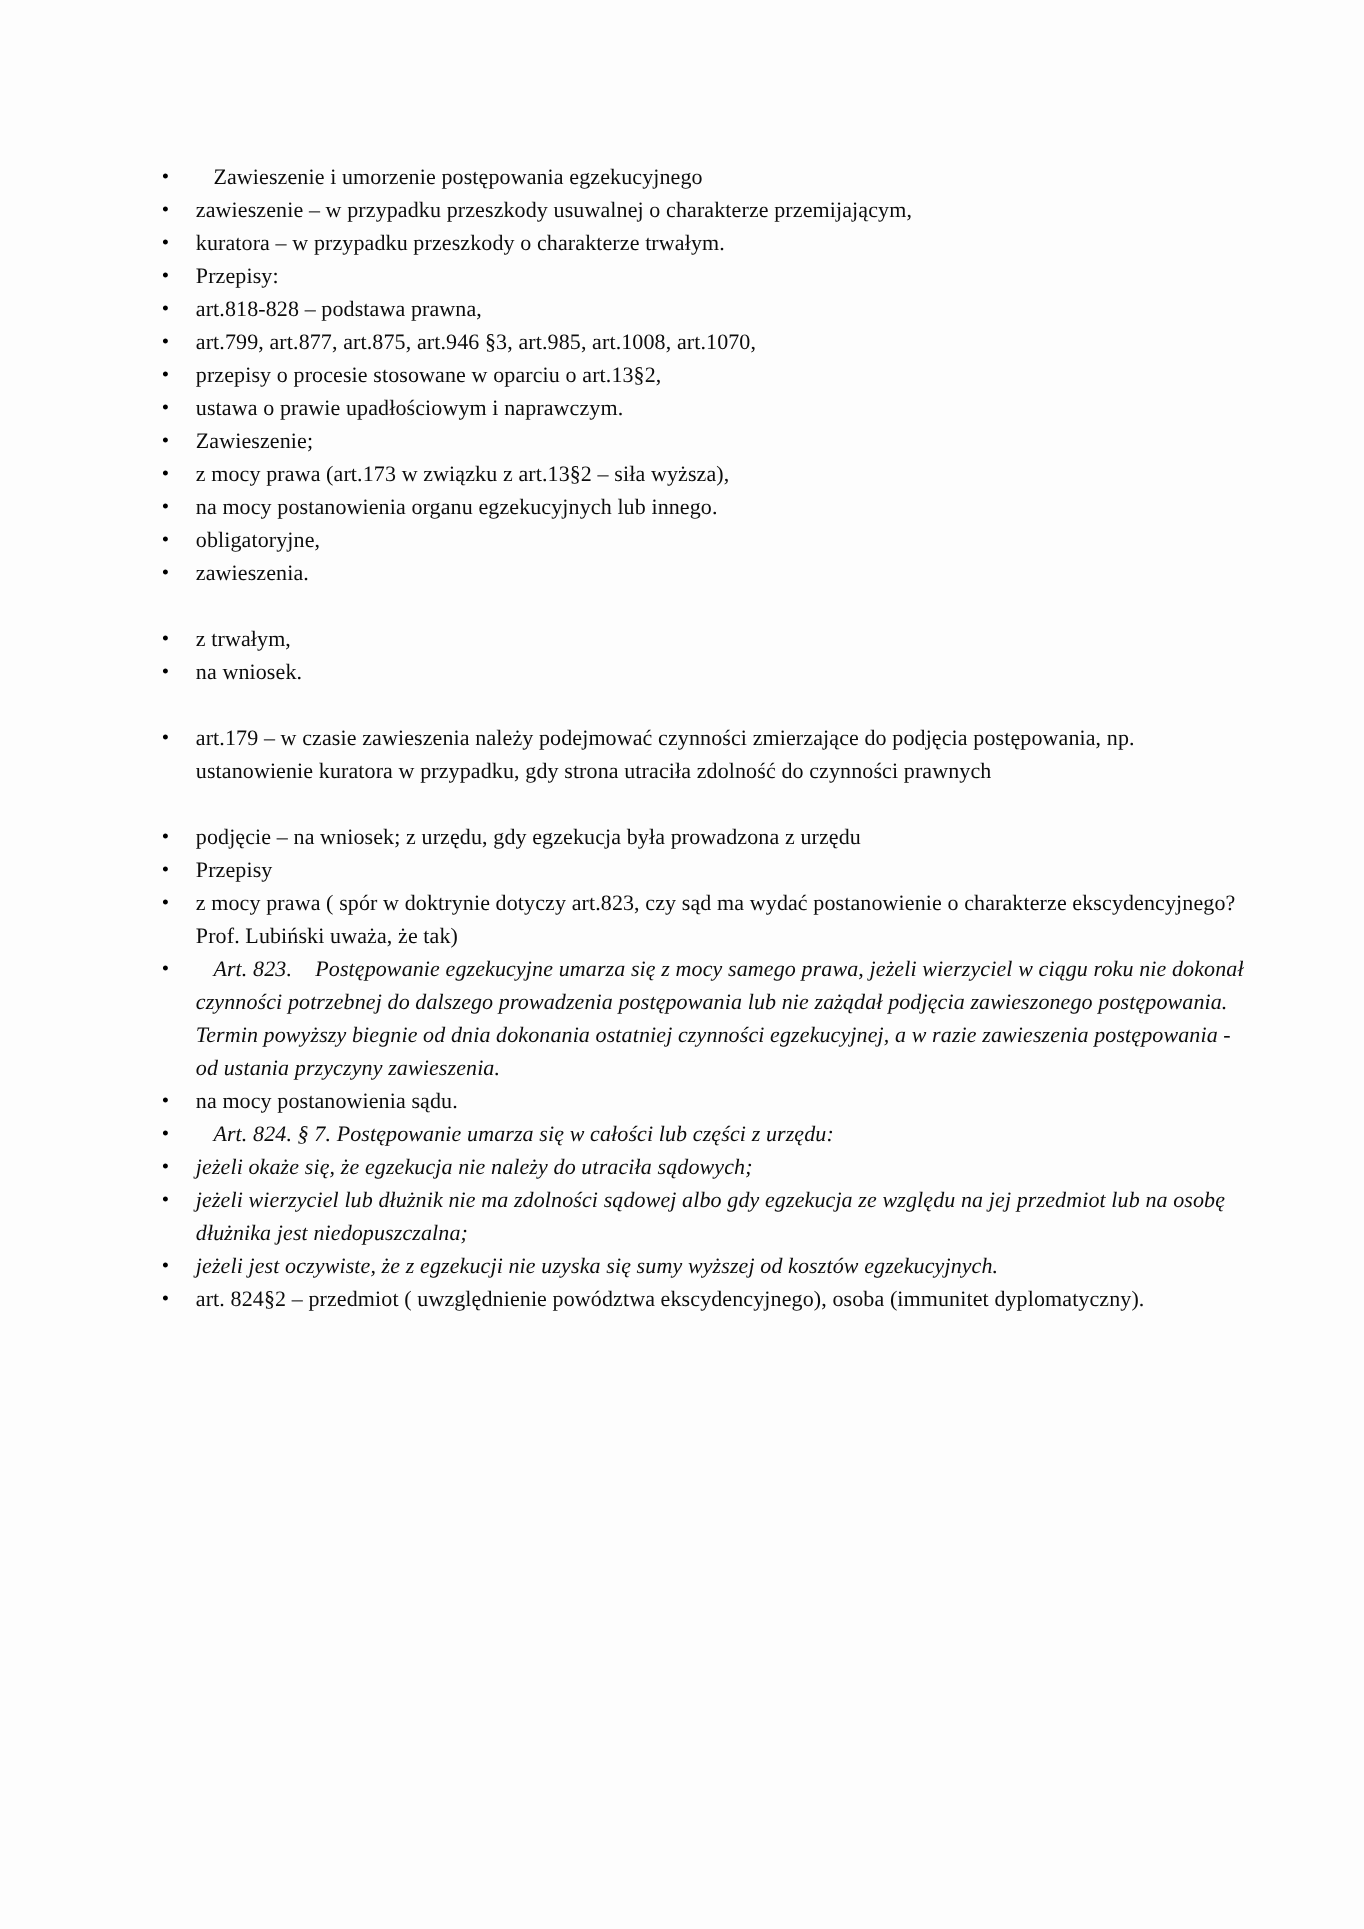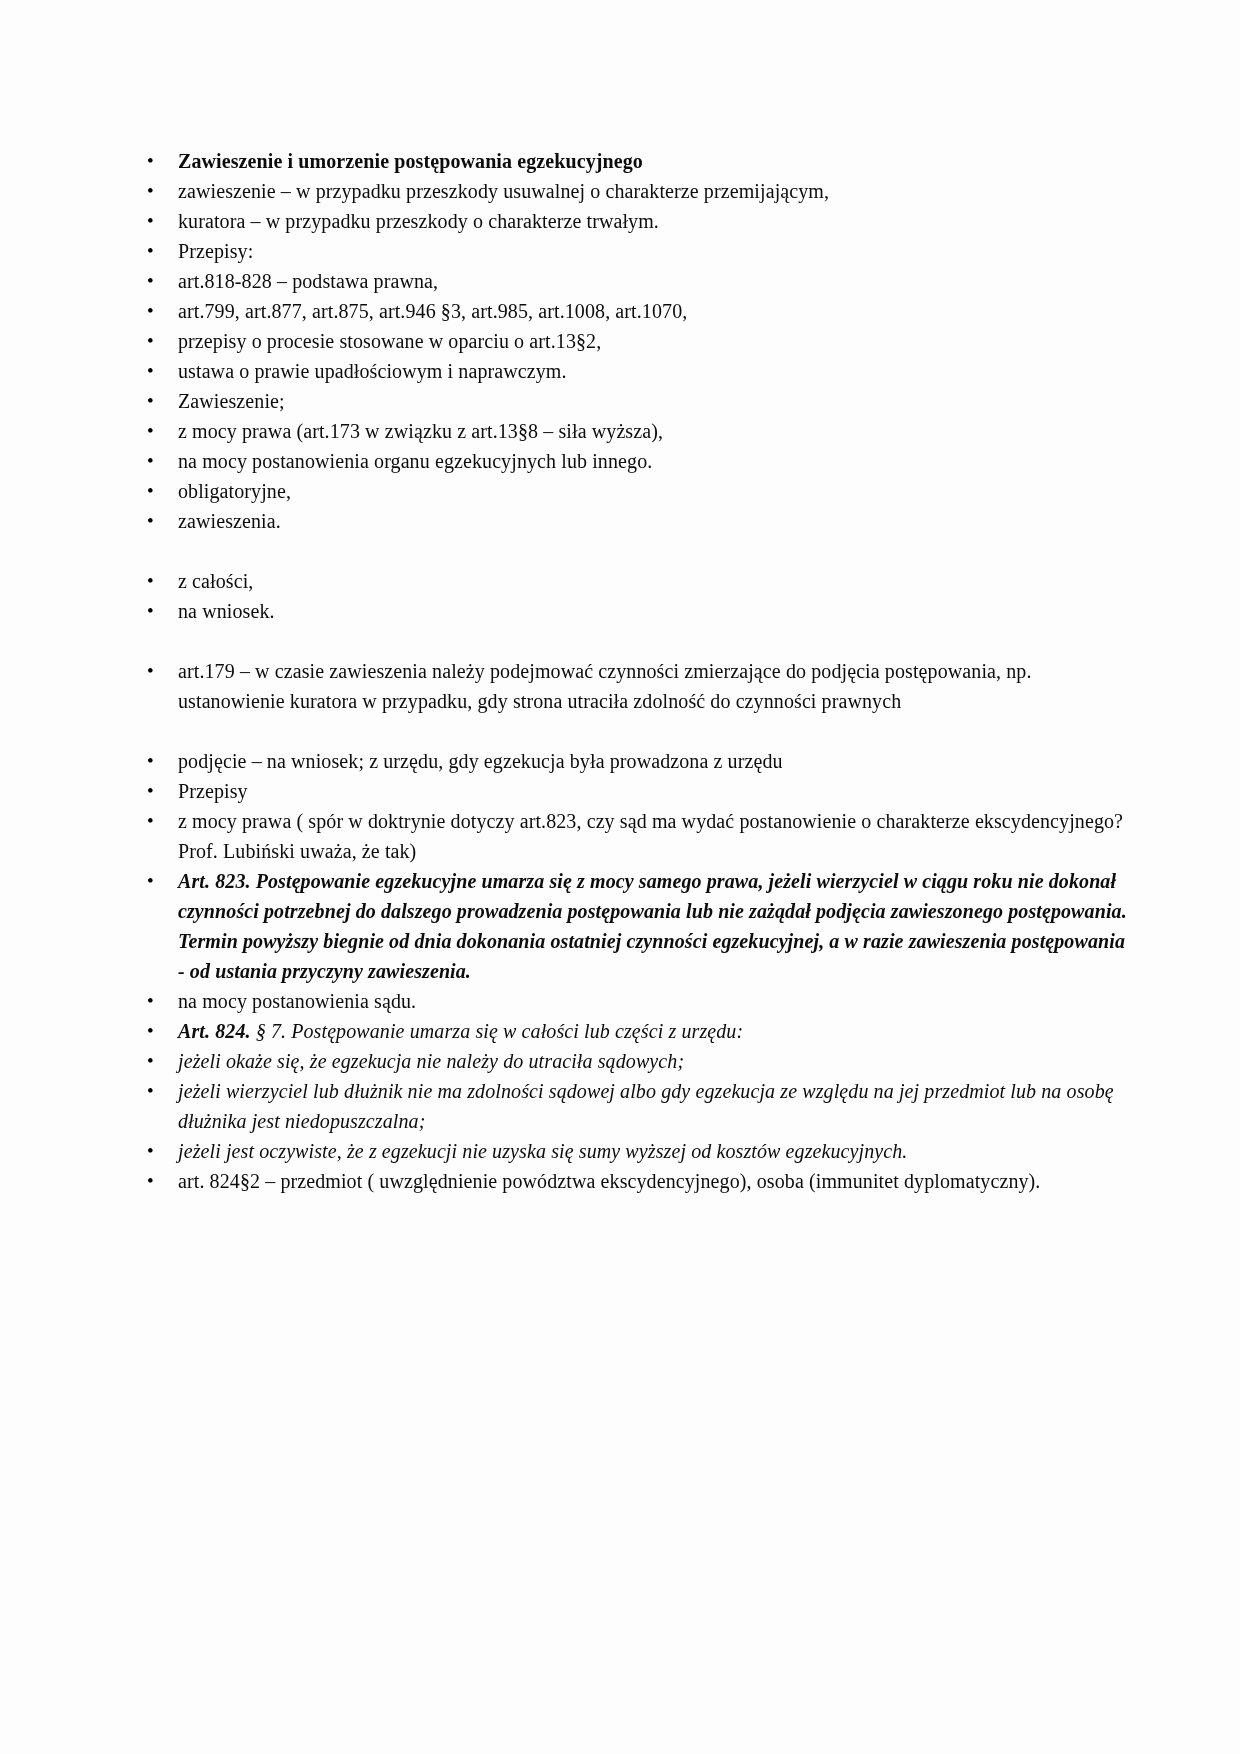--- a/index.html
+++ b/index.html
@@ -36,21 +36,21 @@
       flex: 0 0 31px;
       width: 31px;
       font-size: 19px;
       line-height: 30px;
       color: #000;
     }
     .text {
       flex: 1 1 auto;
       letter-spacing: 0.1px;
     }
-    .b { font-weight: bold; }
+    .b { font-weight: normal; margin-left: 16px; }
     .i { font-style: italic; }
   </style>
 </head>
 <body>
 
 <div class="page">
   <div class="doc">
       <div class="item">
         <span class="bullet">•</span>
         <span class="text"><span class="b ">Zawieszenie i umorzenie postępowania egzekucyjnego</span></span>
@@ -82,37 +82,37 @@
       <div class="item">
         <span class="bullet">•</span>
         <span class="text"><span class="">ustawa o prawie upadłościowym i naprawczym.</span></span>
       </div>
       <div class="item">
         <span class="bullet">•</span>
         <span class="text"><span class="">Zawieszenie;</span></span>
       </div>
       <div class="item">
         <span class="bullet">•</span>
-        <span class="text"><span class="">z mocy prawa (art.173 w związku z art.13§8 – siła wyższa),</span></span>
+        <span class="text"><span class="">z mocy prawa (art.173 w związku z art.13§2 – siła wyższa),</span></span>
       </div>
       <div class="item">
         <span class="bullet">•</span>
         <span class="text"><span class="">na mocy postanowienia organu egzekucyjnych lub innego.</span></span>
       </div>
       <div class="item">
         <span class="bullet">•</span>
         <span class="text"><span class="">obligatoryjne,</span></span>
       </div>
       <div class="item">
         <span class="bullet">•</span>
         <span class="text"><span class="">zawieszenia.</span></span>
       </div>
       <div class="item gap">
         <span class="bullet">•</span>
-        <span class="text"><span class="">z całości,</span></span>
+        <span class="text"><span class="">z trwałym,</span></span>
       </div>
       <div class="item">
         <span class="bullet">•</span>
         <span class="text"><span class="">na wniosek.</span></span>
       </div>
       <div class="item gap">
         <span class="bullet">•</span>
         <span class="text"><span class="">art.179 – w czasie zawieszenia należy podejmować czynności zmierzające do podjęcia postępowania, np. ustanowienie kuratora w przypadku, gdy strona utraciła zdolność do czynności prawnych</span></span>
       </div>
       <div class="item gap">

